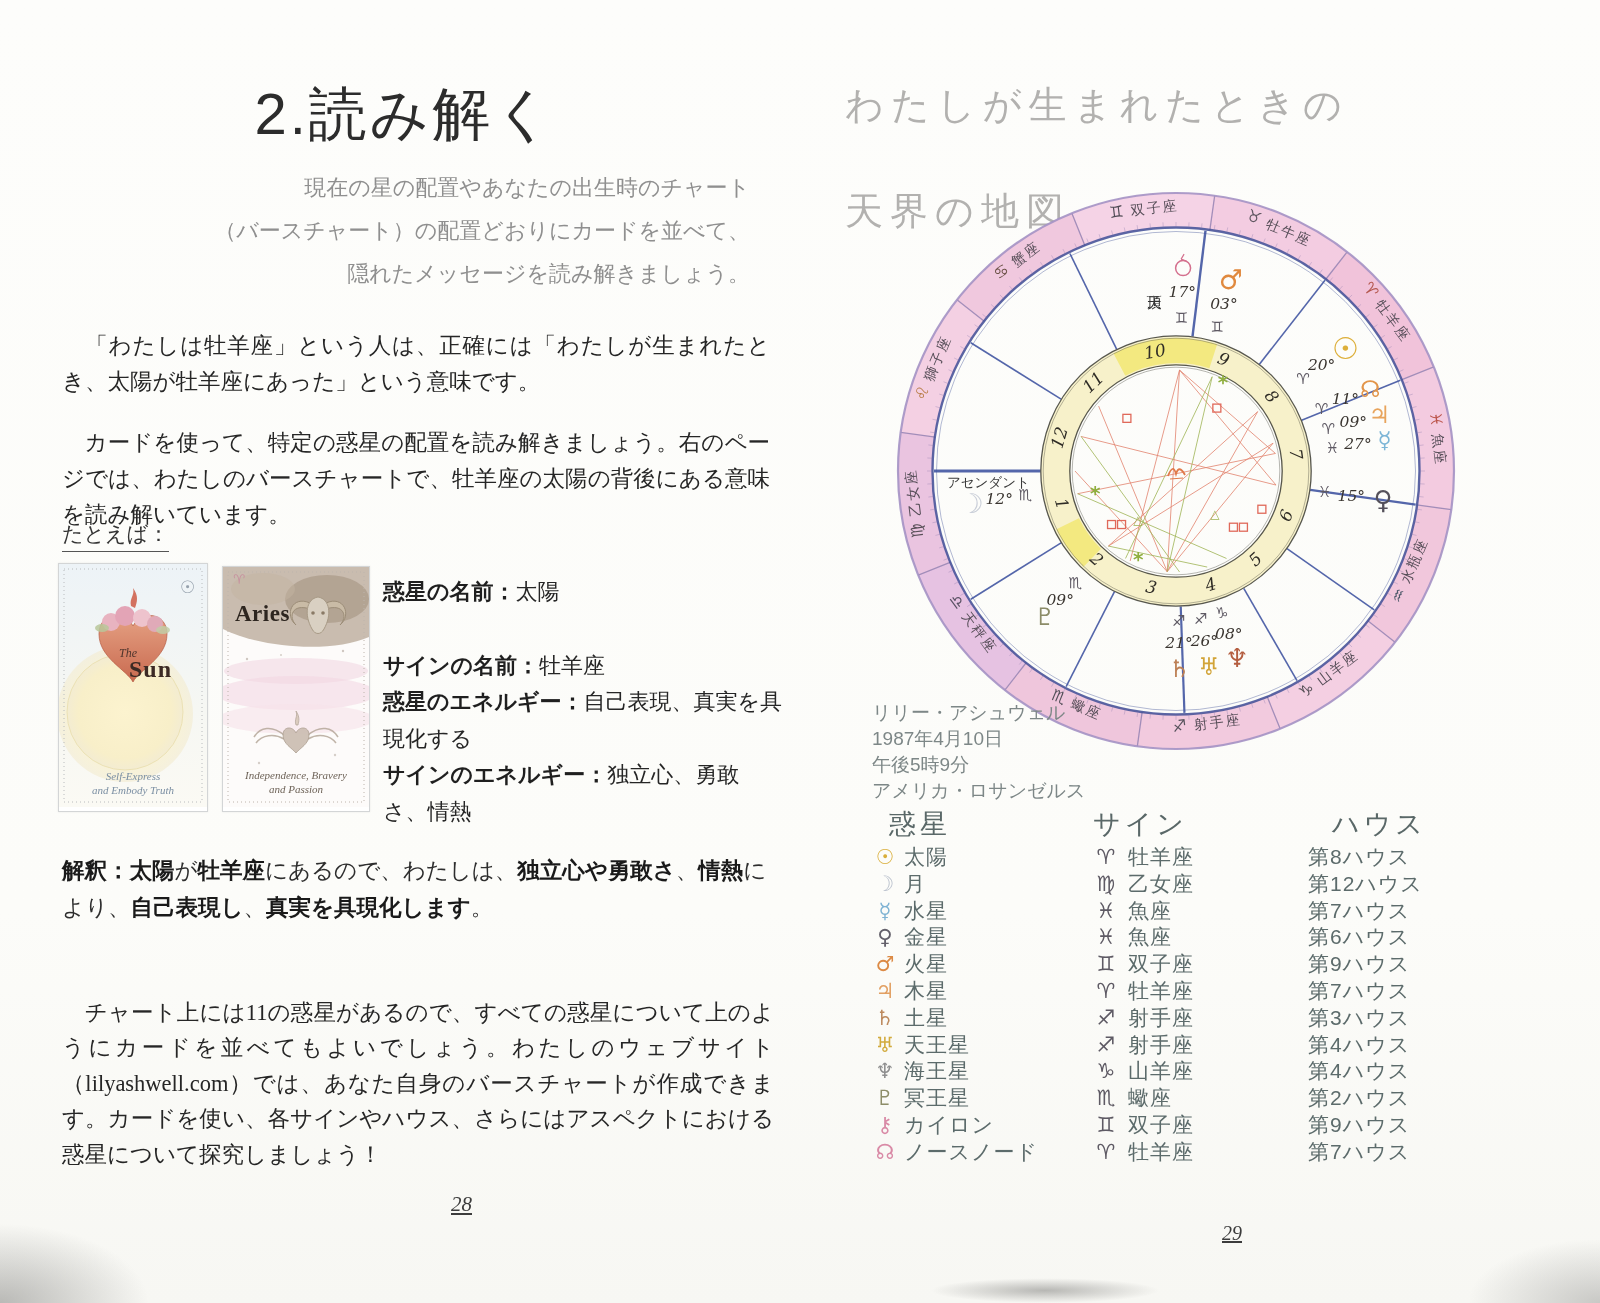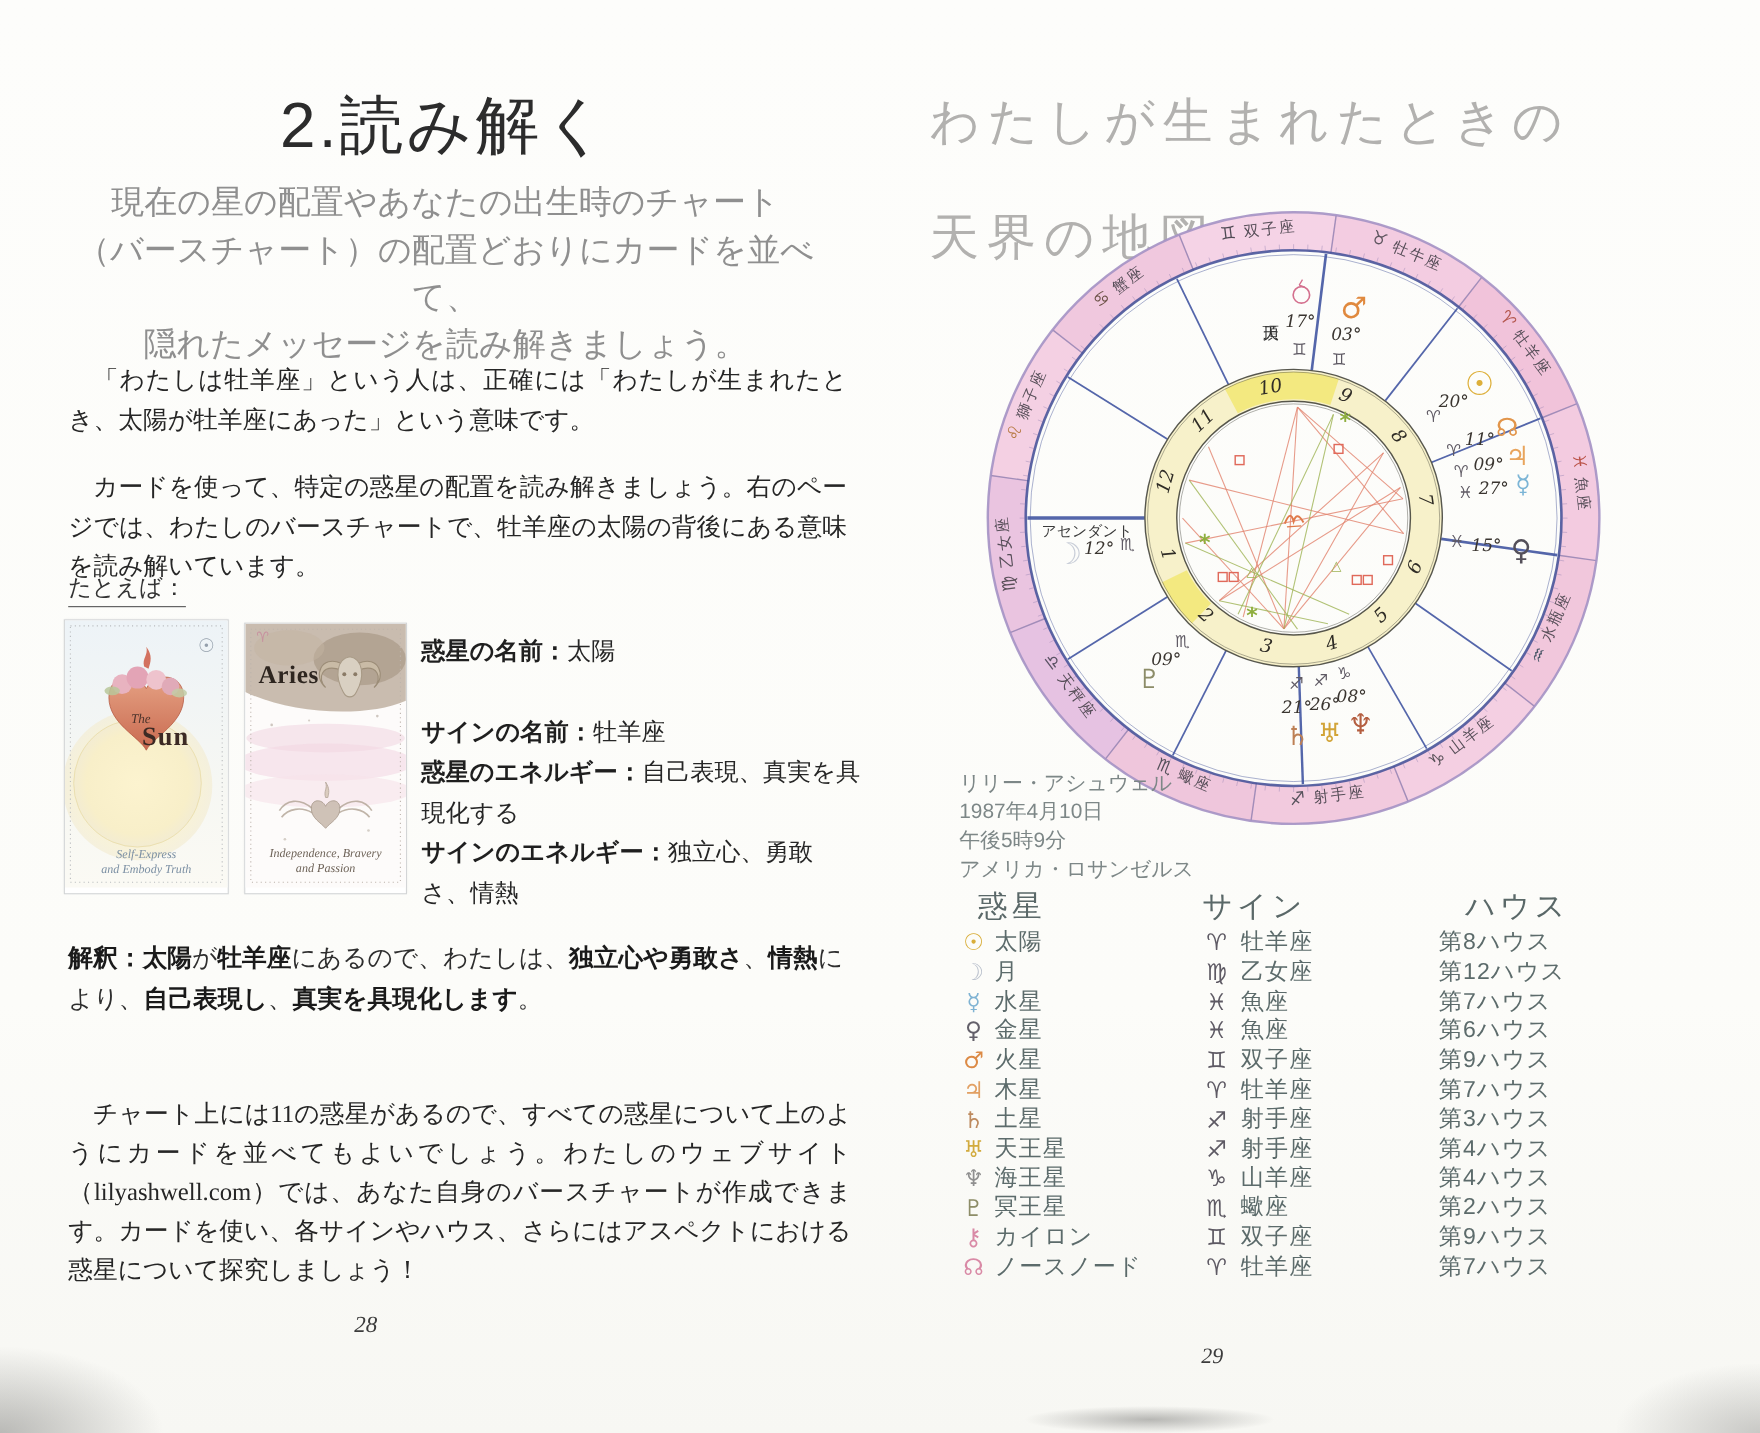--- a/index.html
+++ b/index.html
@@ -3,39 +3,39 @@
 <meta charset="utf-8">
 <style>
   html,body{margin:0;padding:0;background:#e9e9e7;}
   .spread{position:relative;width:1600px;height:1303px;margin:0 auto;overflow:hidden;
           background:linear-gradient(180deg,#fdfdfb 0%,#fcfcf9 70%,#f7f7f3 100%);
           font-family:"Liberation Serif","DejaVu Serif",serif;color:#2e2e2e;}
   .abs{position:absolute;}
   
   .l-title{left:60px;top:76px;width:690px;text-align:center;font-size:58px;font-weight:500;
            letter-spacing:3px;color:#2c2c2c;font-family:"Liberation Sans","DejaVu Sans",sans-serif;}
-  .l-sub{left:60px;top:166px;width:690px;text-align:center;font-size:30px;line-height:43px;
-         color:#8f8f8f;white-space:pre-line;font-family:Liberation Mono, monospace;}
+  .l-sub{left:60px;top:166px;width:690px;text-align:right;font-size:22px;line-height:43px;
+         color:#8f8f8f;white-space:pre-line;font-family:Liberation Serif, serif;}
   .l-para{left:62px;width:708px;font-size:22.5px;line-height:36px;color:#262626;text-align:justify;}
   .l-p1{top:295px;margin-top:33px;} .l-p2{top:402px;}
   .l-example{left:62px;top:520px;font-size:21px;color:#333;
              border-bottom:1px solid #555;padding-bottom:3px;}
   .card{background:#fff;border:1px solid #d3d5d6;box-shadow:0 0 2px rgba(0,0,0,.08);}
   .card1{left:58px;top:563px;} .card2{left:222px;top:566px;}
   .l-details{left:383px;top:574px;width:400px;font-size:22px;line-height:36.5px;color:#262626;}
   .detail-row{margin:0;}
   .detail-gap{margin-top:37px;}
   .dlabel{font-family:"Liberation Sans","DejaVu Sans",sans-serif;font-weight:700;color:#1f1f1f;}
   .l-interp{left:62px;top:852px;width:710px;font-size:22.5px;line-height:37px;}
   .seg-b{font-family:"Liberation Sans","DejaVu Sans",sans-serif;font-weight:700;color:#1a1a1a;}
   .l-close{left:62px;top:972px;width:712px;font-size:22.5px;line-height:35.5px;text-align:justify;}
-  .pnum{width:150px;text-align:left;font-size:21px;font-style:italic;color:#3c3c3c;}
+  .pnum{width:150px;text-align:right;font-size:21px;font-style:italic;color:#3c3c3c;text-decoration:underline;}
   .pnum-l{left:322px;top:1192px;} .pnum-r{left:1092px;top:1222px;font-size:20px;}
   
-  .r-title{left:845px;width:620px;font-size:45px;color:#b2b1af;letter-spacing:7px;
+  .r-title{left:845px;width:620px;font-size:38px;color:#b2b1af;letter-spacing:7px;
            font-family:"Liberation Sans","DejaVu Sans",sans-serif;font-weight:400;}
   .r-t1{top:80px;} .r-t2{top:146px;margin-top:40px;}
   .wheel{left:890px;top:185px;}
   .r-birth{left:872px;top:700px;font-size:19px;line-height:26px;color:#7d8787;white-space:pre-line;
            font-family:"Liberation Sans","DejaVu Sans",sans-serif;}
   .r-table{left:872px;top:806px;width:580px;font-family:"Liberation Sans","DejaVu Sans",sans-serif;}
   .t-head{position:relative;height:38px;font-size:27px;color:#5a6868;letter-spacing:4px;}
   .t-head span{position:absolute;top:0;}
   .th-p{left:17px;} .th-s{left:221px;} .th-h{left:460px;}
   .t-rows{position:relative;margin-top:0px;}

